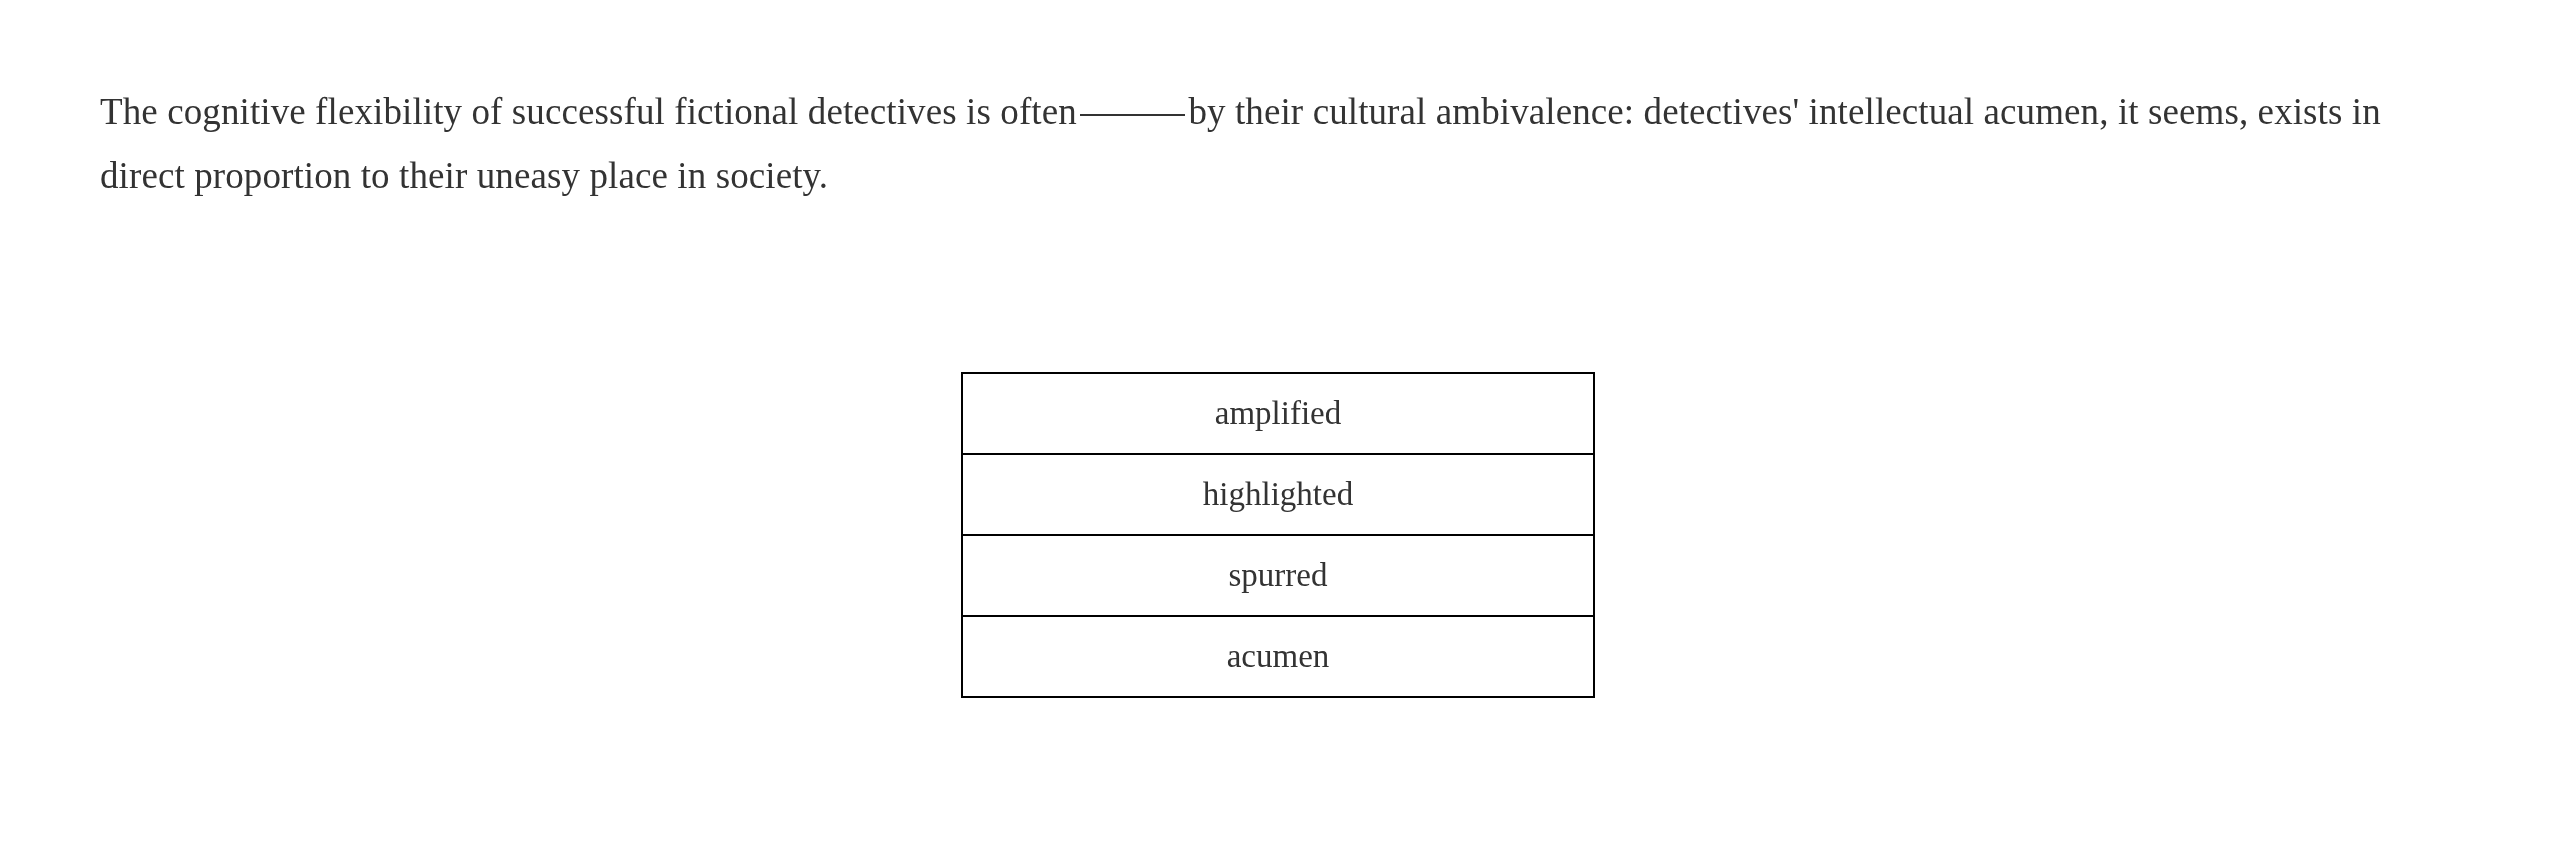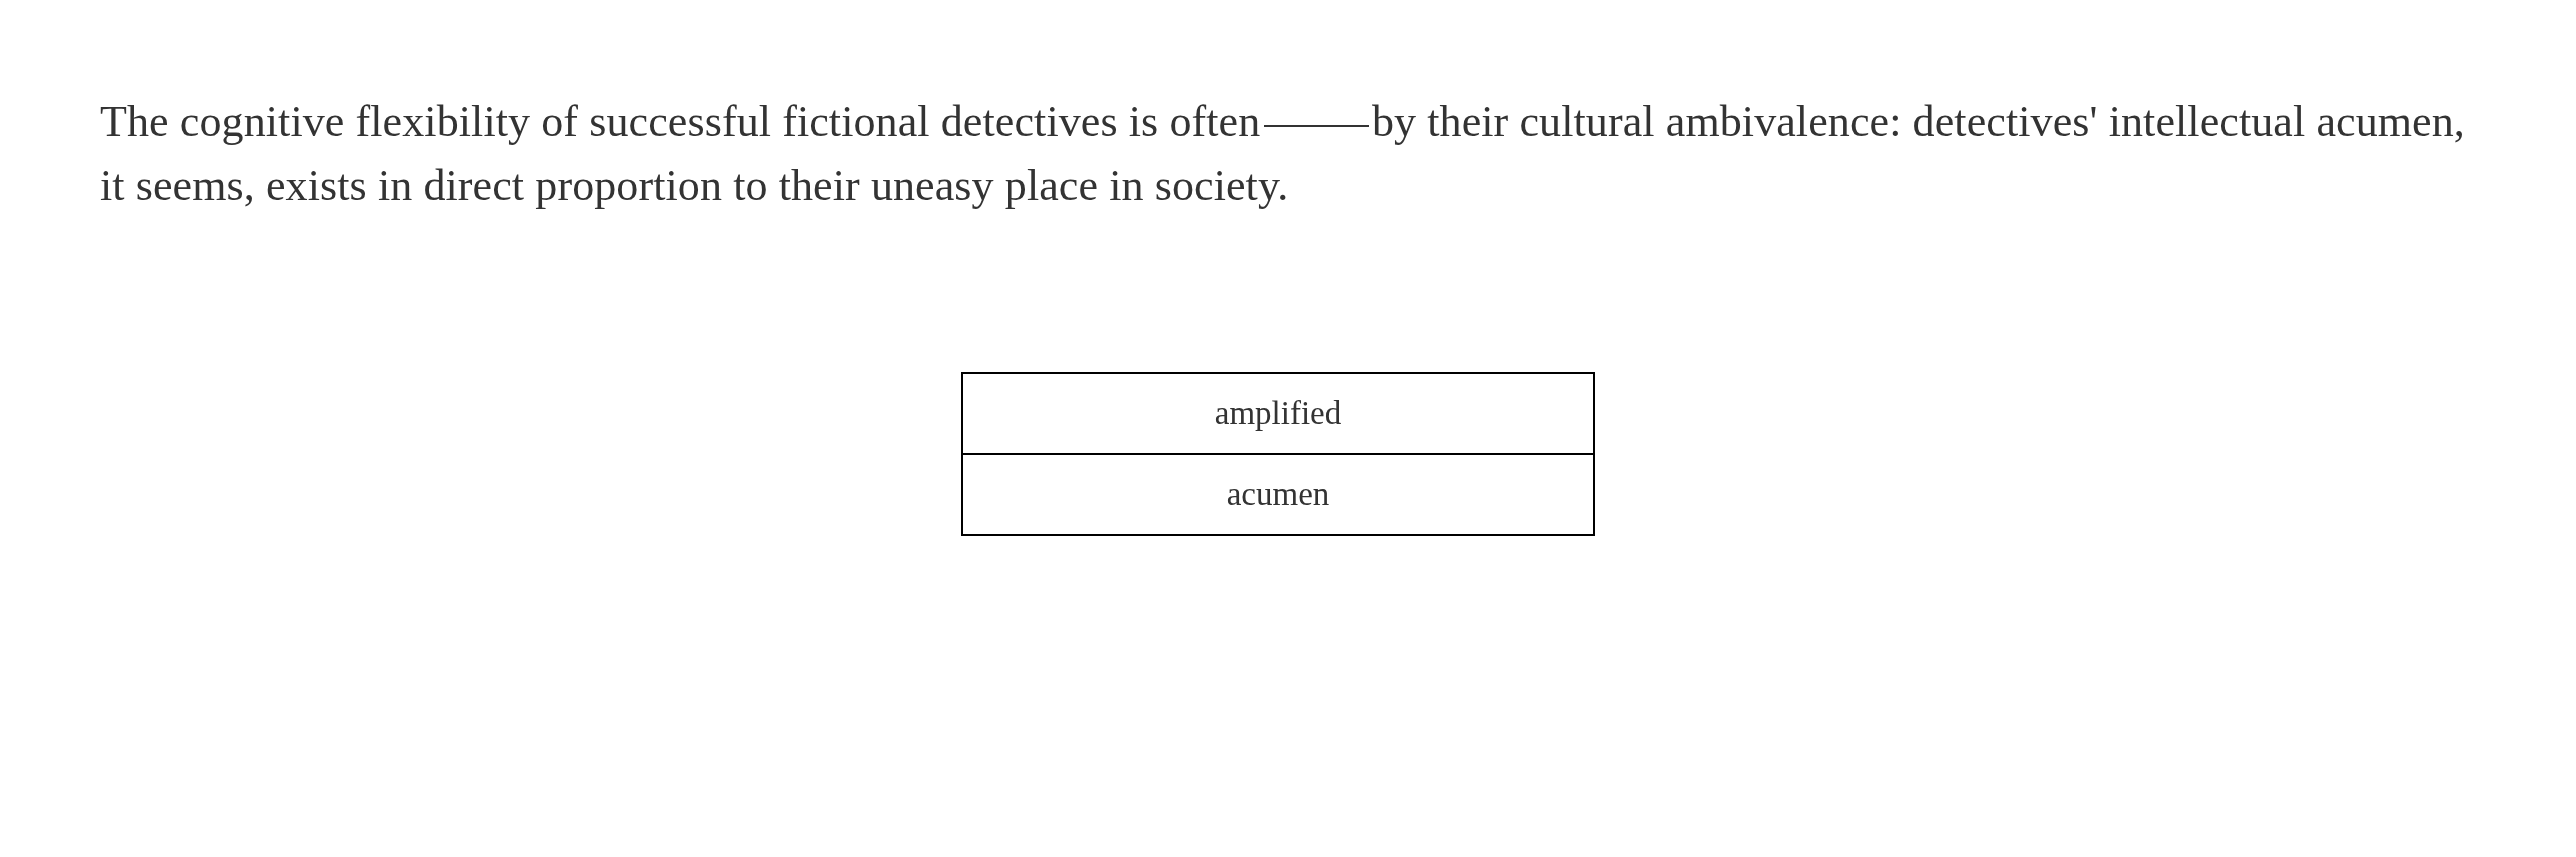--- a/index.html
+++ b/index.html
@@ -17,21 +17,21 @@
     color: #333333;
     -webkit-font-smoothing: antialiased;
   }
 
   
   .stem {
     position: absolute;
     left: 100px;
     top: 43px;
     width: 2372px;
-    font-size: 44px;
+    font-size: 37px;
     line-height: 64px;
     color: #333333;
     letter-spacing: 0.1px;
     white-space: normal;
   }
   .stem .blank {
     display: inline-block;
     width: 105px;
     border-bottom: 2.5px solid #333333;
     vertical-align: 0.22em;
@@ -70,17 +70,23 @@
 <p class="stem">
   <span>The cognitive flexibility of successful fictional detectives is often</span><span class="blank"></span><span>by their cultural ambivalence: detectives' intellectual acumen, it seems, exists in direct proportion to their uneasy place in society.</span>
 </p>
 
 <table class="choices-table">
   <tbody>
     <tr>
       <td>amplified</td>
     </tr>
     <tr>
+      <td>highlighted</td>
+    </tr>
+    <tr>
+      <td>spurred</td>
+    </tr>
+    <tr>
       <td>acumen</td>
     </tr>
   </tbody>
 </table>
 
 
 </body></html>

